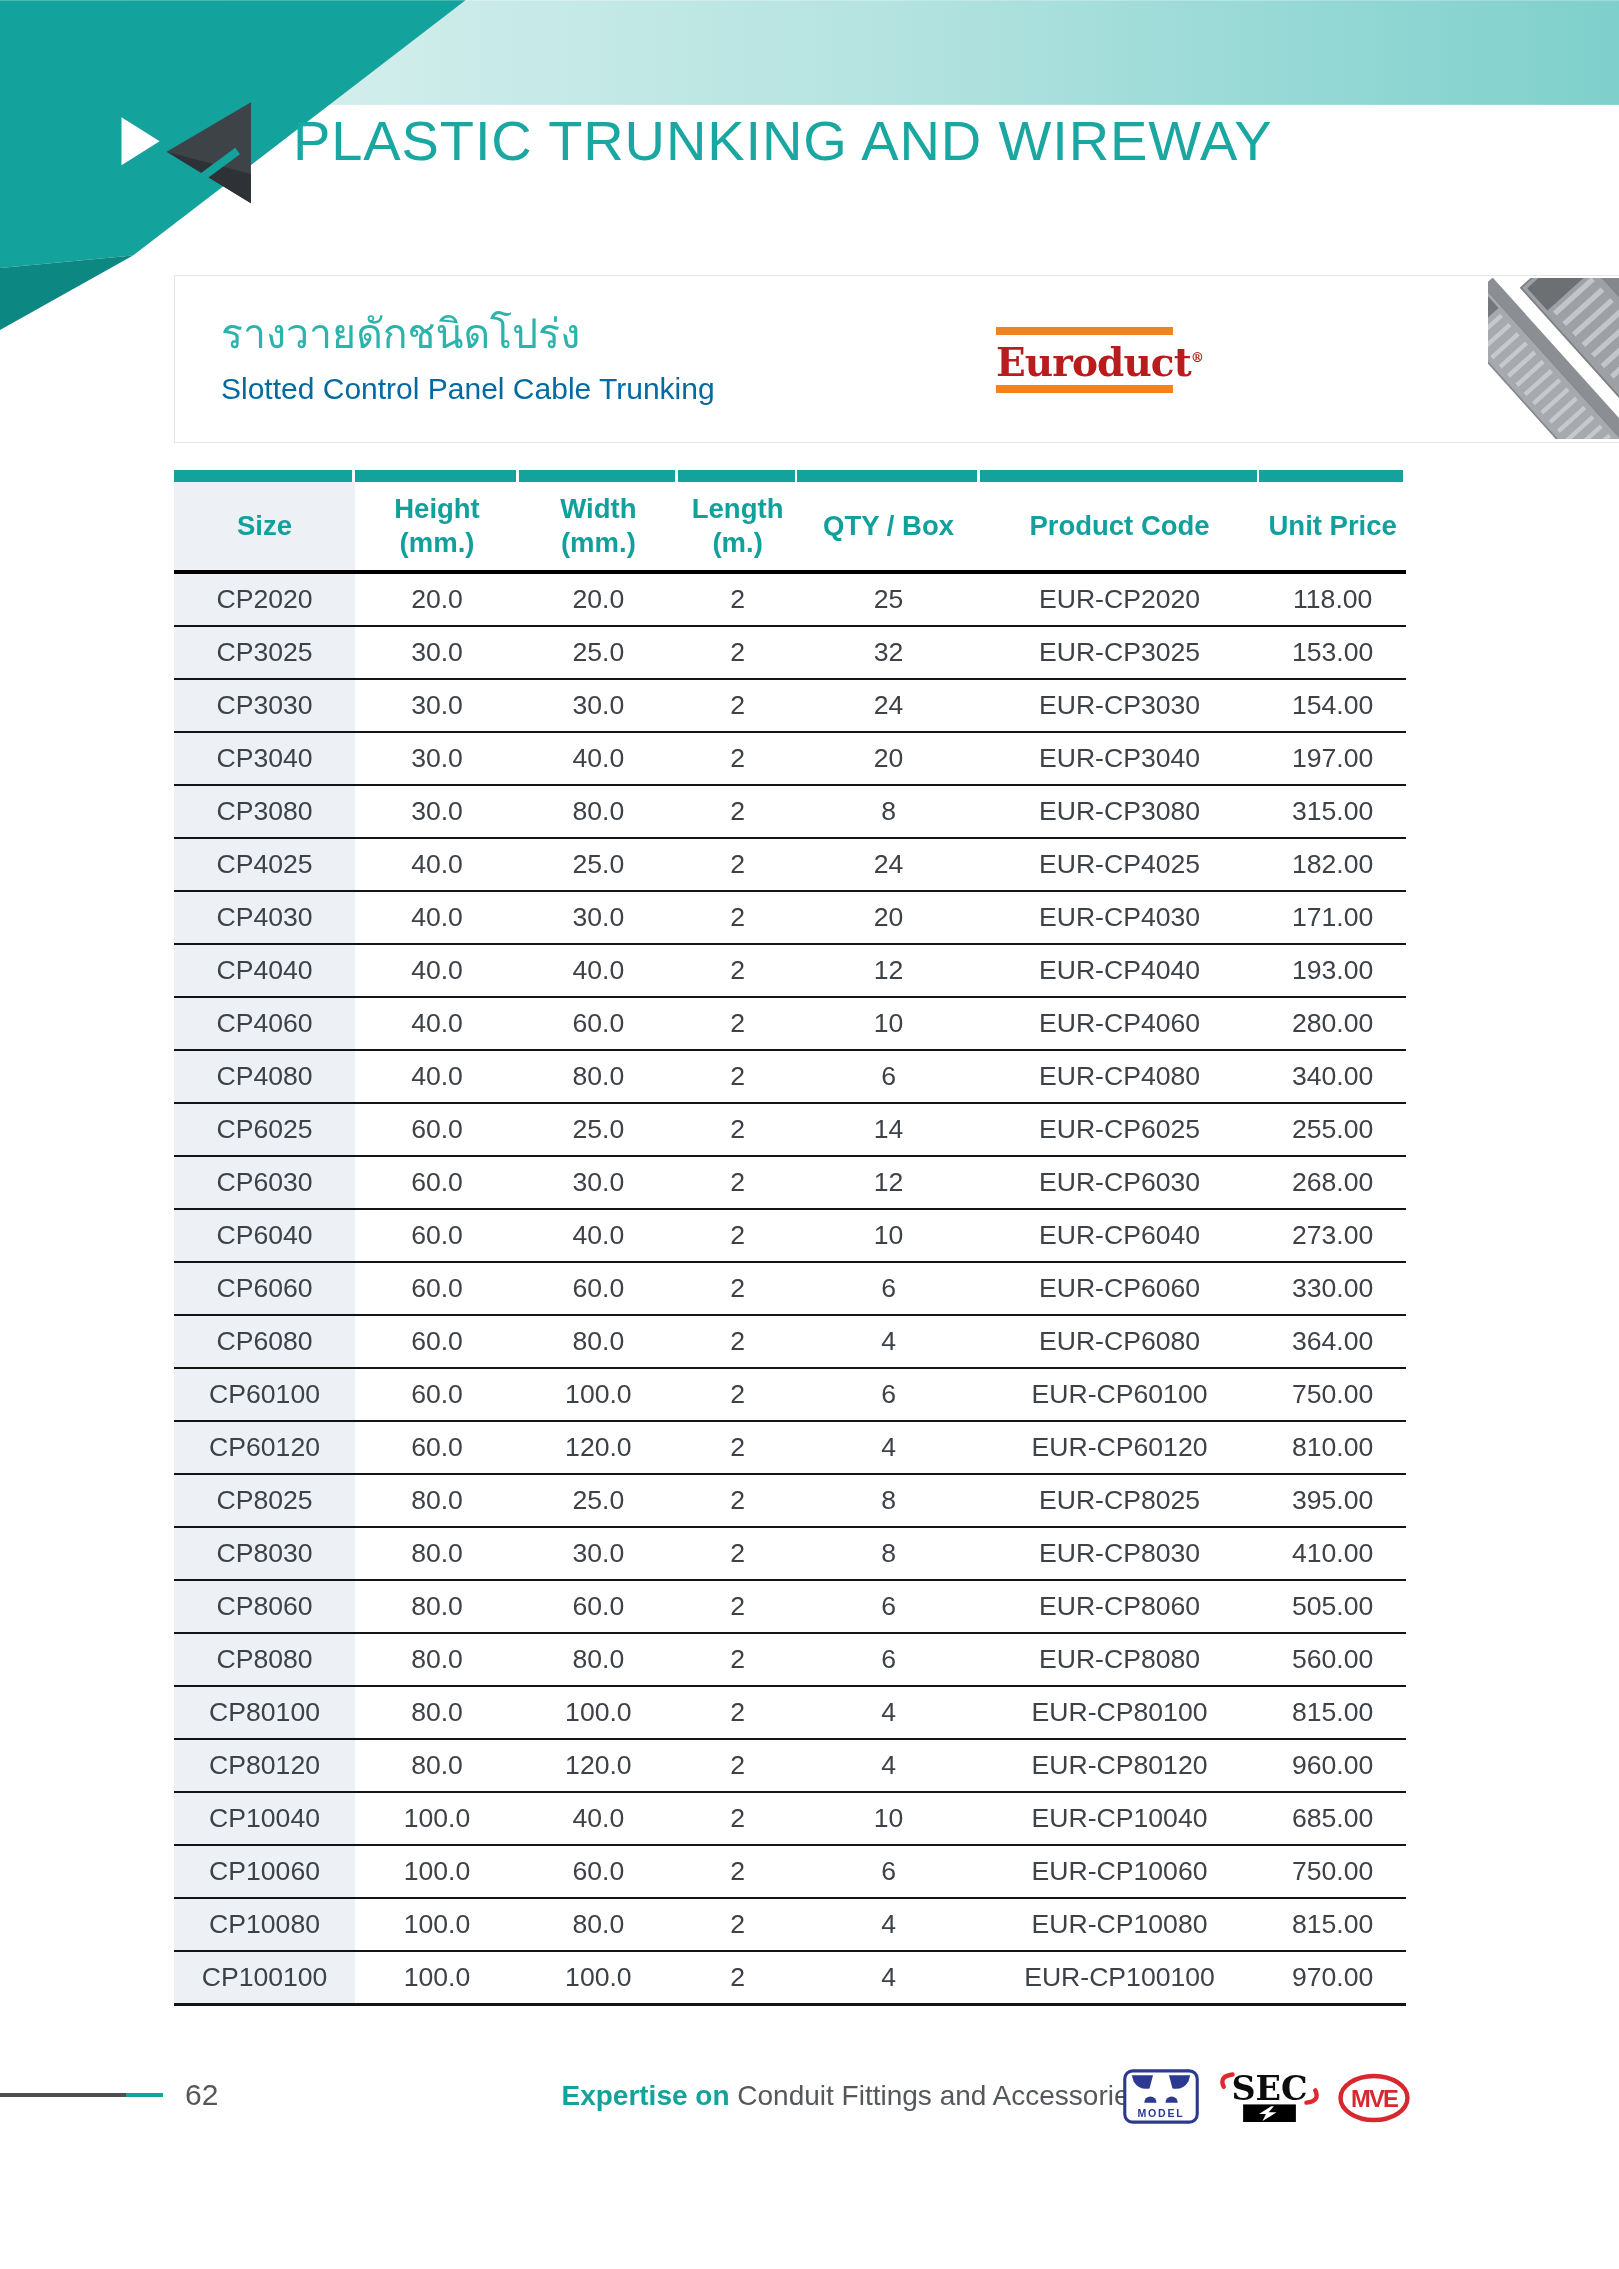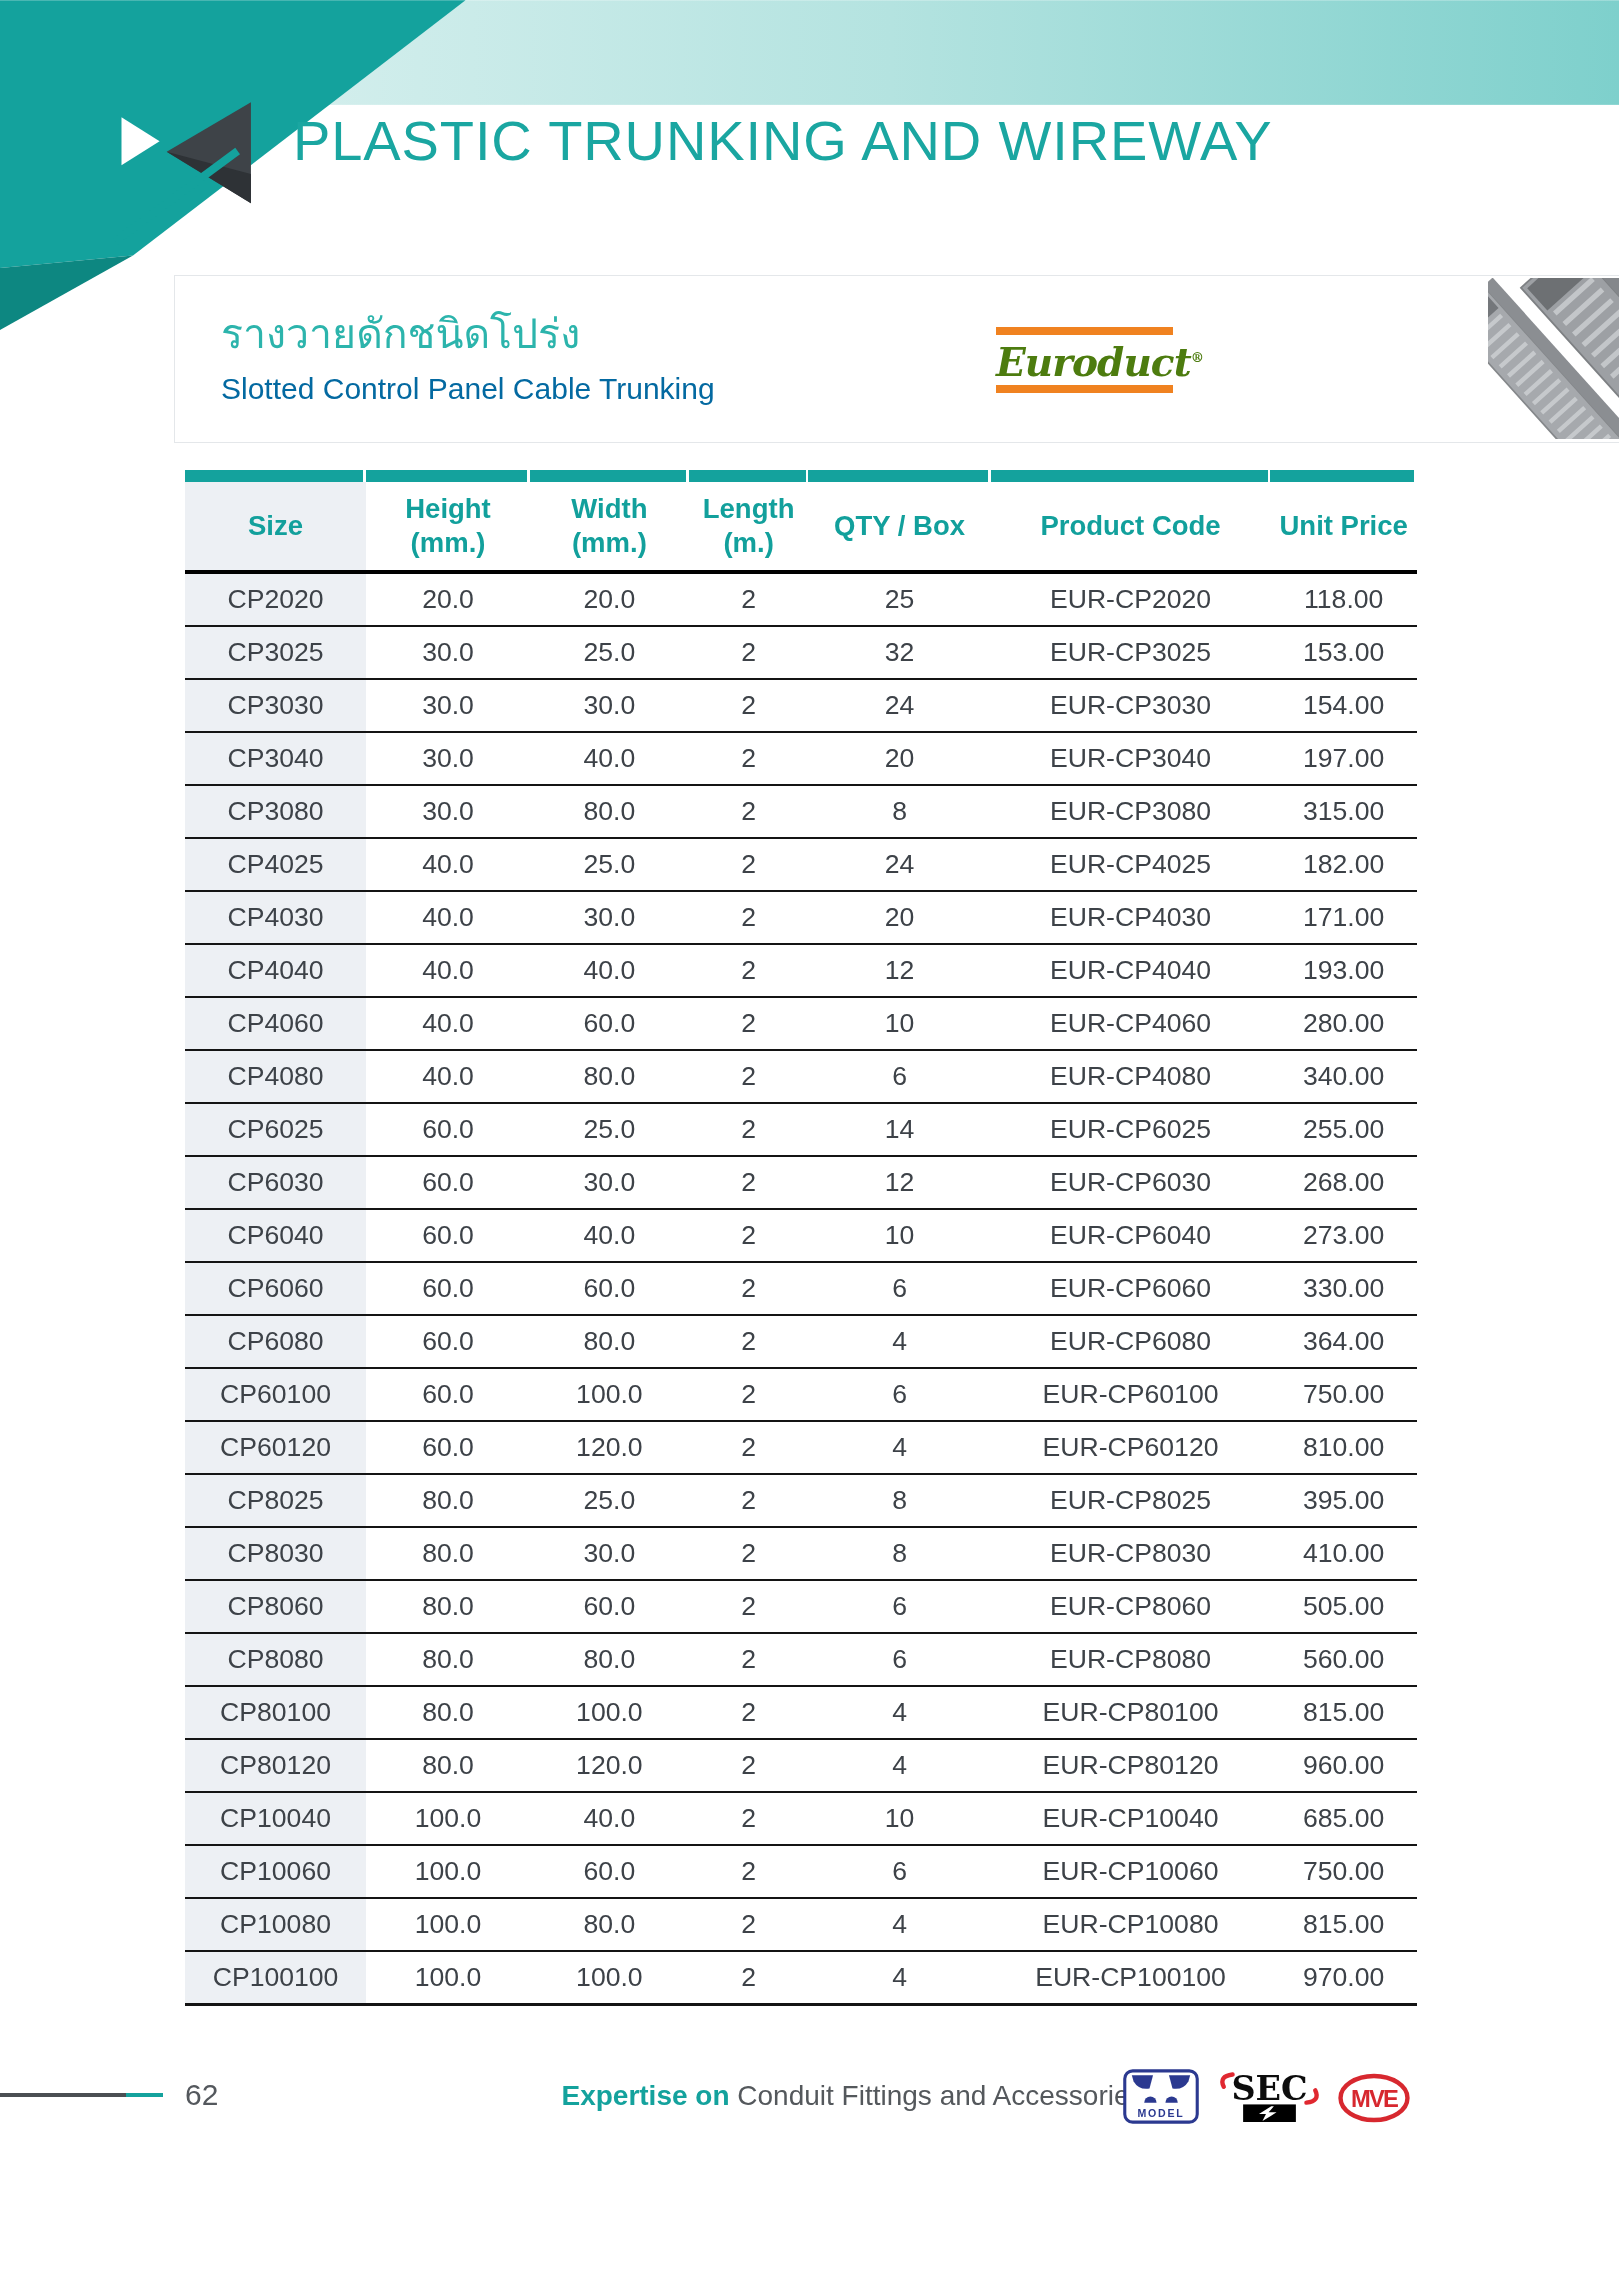--- a/index.html
+++ b/index.html
@@ -24,26 +24,26 @@
   }
   .en-subtitle{
     position:absolute;left:46px;top:96px;font-size:30px;color:#0369a1;
   }
   .brand{
     position:absolute;left:821px;top:51px;width:177px;text-align:center;
   }
   .brand .bar{height:8px;background:#f08220;}
   .brand .brand-word{
     font-family:"DejaVu Serif", serif;font-weight:bold;font-size:39px;
-    color:#4d7c0f;line-height:46px;letter-spacing:-0.9px;white-space:nowrap;font-style:italic;
+    color:#b91c1c;line-height:46px;letter-spacing:-0.9px;white-space:nowrap;
   }
   .brand .reg{font-size:13.3px;vertical-align:super;}
   .photo{position:absolute;right:5.3px;top:1.8px;width:204px;height:161px;overflow:hidden;}
   
-  .table-wrap{position:absolute;left:174px;top:470px;width:1232px;margin-left:11px;}
+  .table-wrap{position:absolute;left:174px;top:470px;width:1232px;}
   .teal-bar{display:flex;height:11.5px;gap:2.7px;}
   .teal-bar .seg{background:#14a29d;height:11.5px;}
   table.price{
     width:1232px;border-collapse:collapse;table-layout:fixed;
     font-size:26.6px;color:#3d4248;
   }
   table.price thead th{
     height:86px;vertical-align:middle;text-align:center;
     color:#12a09c;font-size:27.5px;font-weight:bold;line-height:34px;
     white-space:pre-line;border-bottom:4.4px solid #000;

